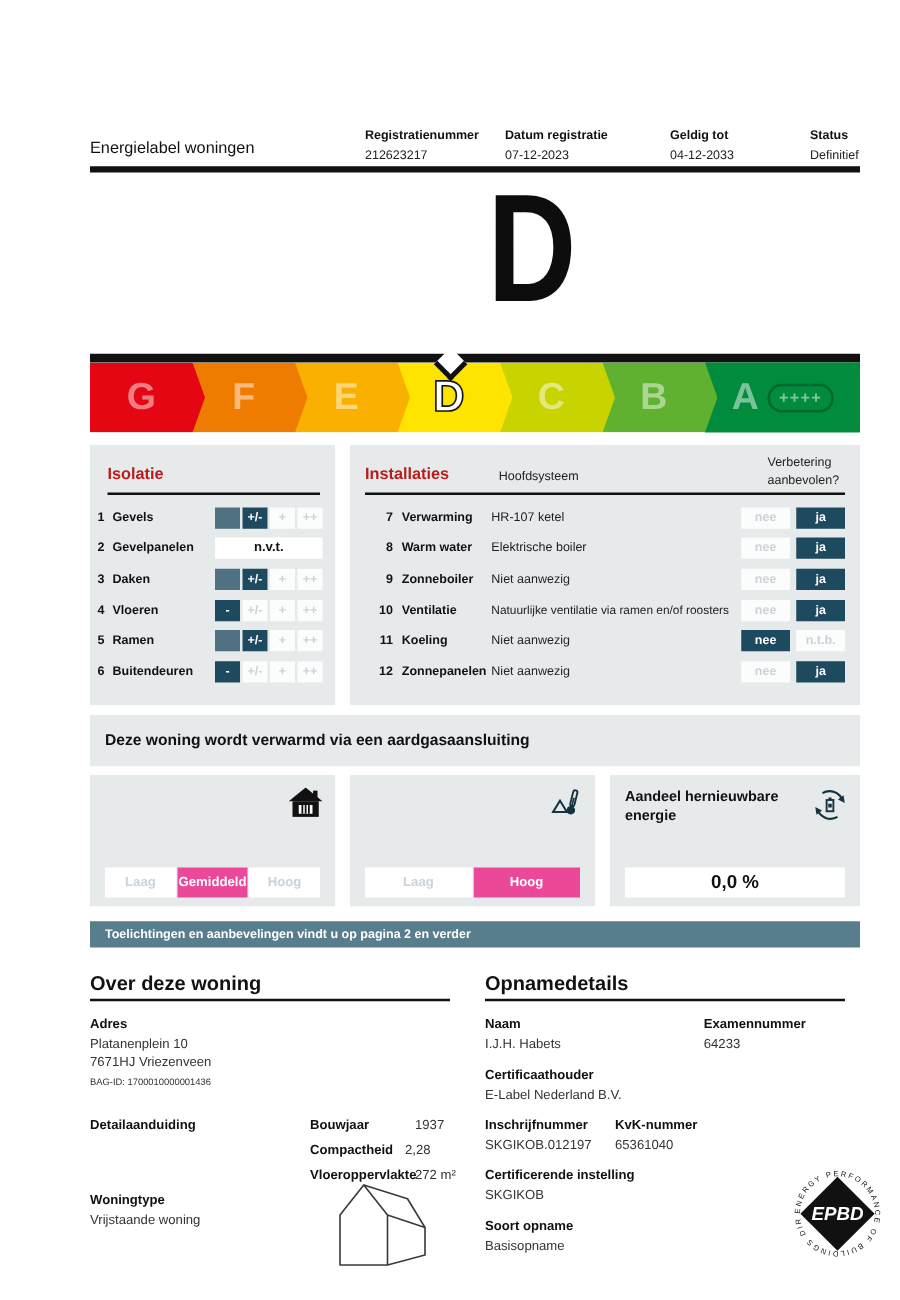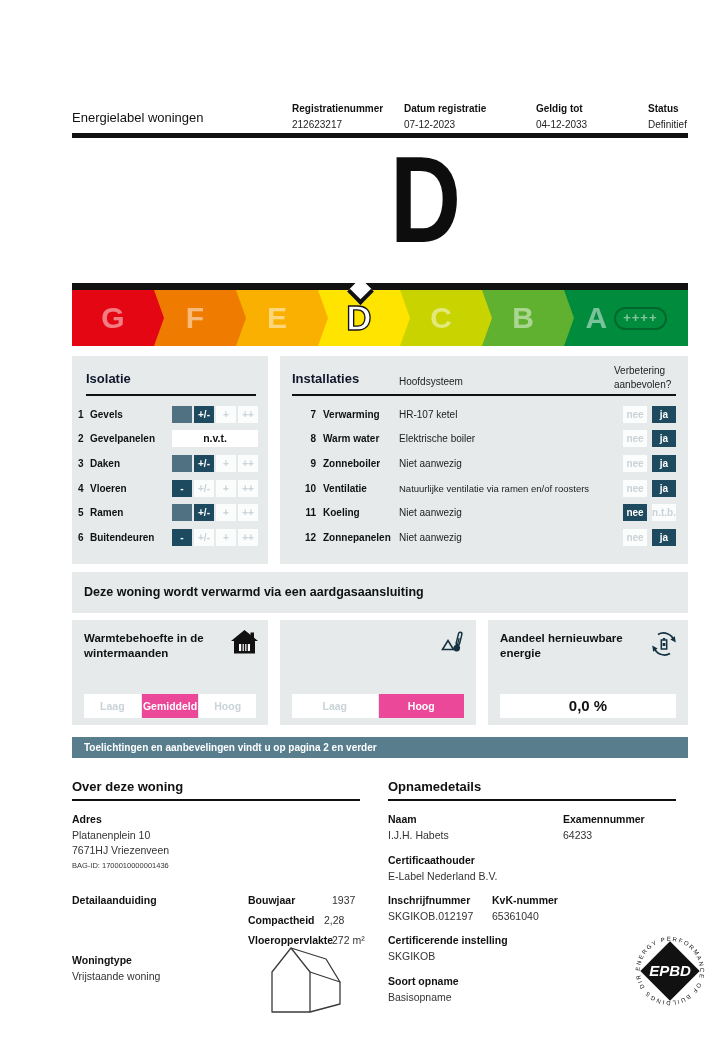--- a/index.html
+++ b/index.html
@@ -35,63 +35,63 @@
                      text-shadow:0 0 1px #141414;}
   .seg-badge{border:2px solid rgba(0,0,0,0.25);border-radius:12px;padding:0 7px;height:19px;line-height:18px;
              font-size:13px;font-weight:bold;letter-spacing:1px;color:rgba(255,255,255,0.5);}
   .pointer{position:absolute;left:279px;top:-1px;width:15px;height:15px;background:#fff;
            border-right:4.5px solid #111;border-bottom:4.5px solid #111;transform:rotate(45deg);z-index:10;}
 
   
   .panel{position:absolute;top:356px;height:208px;background:#e6eaeb;}
   .panel-iso{left:72px;width:196px;}
   .panel-inst{left:280px;width:408px;}
-  .panel h2{position:absolute;margin:0;font-size:13px;font-weight:bold;color:#0f172a;}
+  .panel h2{position:absolute;margin:0;font-size:13px;font-weight:bold;color:#b91c1c;}
   .p-underline{position:absolute;height:2px;background:#111;}
   .rows{position:absolute;left:0;right:0;top:46px;}
   .irow{display:flex;align-items:center;height:24.6px;box-sizing:border-box;}
   .panel-iso .irow{padding-left:6px;padding-right:10px;}
   .rnum{font-size:10px;font-weight:bold;color:#111;}
   .panel-iso .rnum{width:12px;}
   .rlabel{font-size:10px;font-weight:bold;color:#111;}
   .cells{margin-left:auto;display:flex;gap:2px;}
   .cell{width:20px;height:17px;line-height:17px;text-align:center;font-size:10px;font-weight:bold;
         background:#fbfcfc;color:#c9d3d8;}
   .cell.on{background:#1d4a5e;color:#fff;}
   .cell.fillA{background:#4f7181;color:transparent;}
   .nvt{margin-left:auto;width:86px;height:17px;line-height:17px;text-align:center;background:#fff;
        font-size:10.5px;font-weight:bold;color:#111;}
   .col-head{position:absolute;font-size:10px;color:#222;}
   .panel-inst .irow{padding-left:8px;padding-right:12px;}
   .panel-inst .rnum{width:28px;text-align:right;}
   .panel-inst .rlabel{margin-left:7px;width:76px;}
   .rsystem{font-size:10px;color:#222;width:212px;}
   .opts{margin-left:auto;display:flex;gap:5px;}
-  .opt{width:24px;height:17px;line-height:17px;text-align:center;font-size:10px;font-weight:bold;
+  .opt{width:39px;height:17px;line-height:17px;text-align:center;font-size:10px;font-weight:bold;
        background:#fbfcfc;color:#c9d3d8;}
   .opt.on{background:#1d4a5e;color:#fff;}
 
   
   .gas-banner{position:absolute;left:72px;top:572px;width:616px;height:41px;background:#e6eaeb;
               font-size:12.5px;font-weight:bold;color:#111;line-height:41px;padding-left:12px;box-sizing:border-box;}
   .note-banner{position:absolute;left:72px;top:737px;width:616px;height:21px;background:#587e8e;
                font-size:10px;font-weight:bold;color:#fff;line-height:21px;padding-left:12px;box-sizing:border-box;}
 
   
   .card{position:absolute;top:620px;height:105px;background:#e6eaeb;}
   .card-title{position:absolute;left:12px;top:11px;font-size:11.5px;font-weight:bold;line-height:15px;color:#111;}
   .card-icon{position:absolute;right:10px;top:10px;}
   .selector{position:absolute;left:12px;right:12px;bottom:7px;height:24px;display:flex;gap:1px;}
   .sel-opt{flex:1;background:#fff;text-align:center;line-height:24px;font-size:10.5px;font-weight:bold;color:#c9d3d8;}
   .sel-opt.on{background:#ec4899;color:#fff;}
   .value-box{position:absolute;left:12px;right:12px;bottom:7px;height:24px;background:#fff;text-align:center;
              line-height:24px;font-size:15px;font-weight:bold;color:#111;}
 
   
-  .sec-title{position:absolute;margin:0;font-size:13px;font-weight:bold;color:#111;}
+  .sec-title{position:absolute;margin:0;font-size:16px;font-weight:bold;color:#111;}
   .h2line{position:absolute;height:2px;background:#111;}
   .lbl{position:absolute;font-size:10.5px;font-weight:bold;color:#111;white-space:nowrap;}
   .val{position:absolute;font-size:10.5px;color:#333;white-space:nowrap;}
   .tiny{position:absolute;font-size:7.5px;color:#333;white-space:nowrap;}
 </style>
 </head>
 <body>
 
 <div class="page">
 
@@ -266,21 +266,20 @@
           <span class="opt">nee</span>
           <span class="opt on">ja</span>
         </span>
       </div>
     </div>
   </section>
 
   <div class="gas-banner">Deze woning wordt verwarmd via een aardgasaansluiting</div>
 
   <section class="card" style="left:72px;width:196px">
-    <div class="card-title" style="width:140px">Warmtebehoefte in de wintermaanden</div>
     <span class="card-icon">
       <svg width="27" height="25" viewBox="0 0 27 25">
         <rect x="19.5" y="2.5" width="3.5" height="6" fill="#111"></rect>
         <polygon points="13.5,0 27,11 0,11" fill="#111"></polygon>
         <rect x="3" y="11" width="21" height="12.5" fill="#111"></rect>
         <rect x="8" y="14" width="11" height="7" fill="#fff"></rect>
         <rect x="10.2" y="14" width="1.4" height="7" fill="#111"></rect>
         <rect x="12.8" y="14" width="1.4" height="7" fill="#111"></rect>
         <rect x="15.4" y="14" width="1.4" height="7" fill="#111"></rect>
       </svg>

